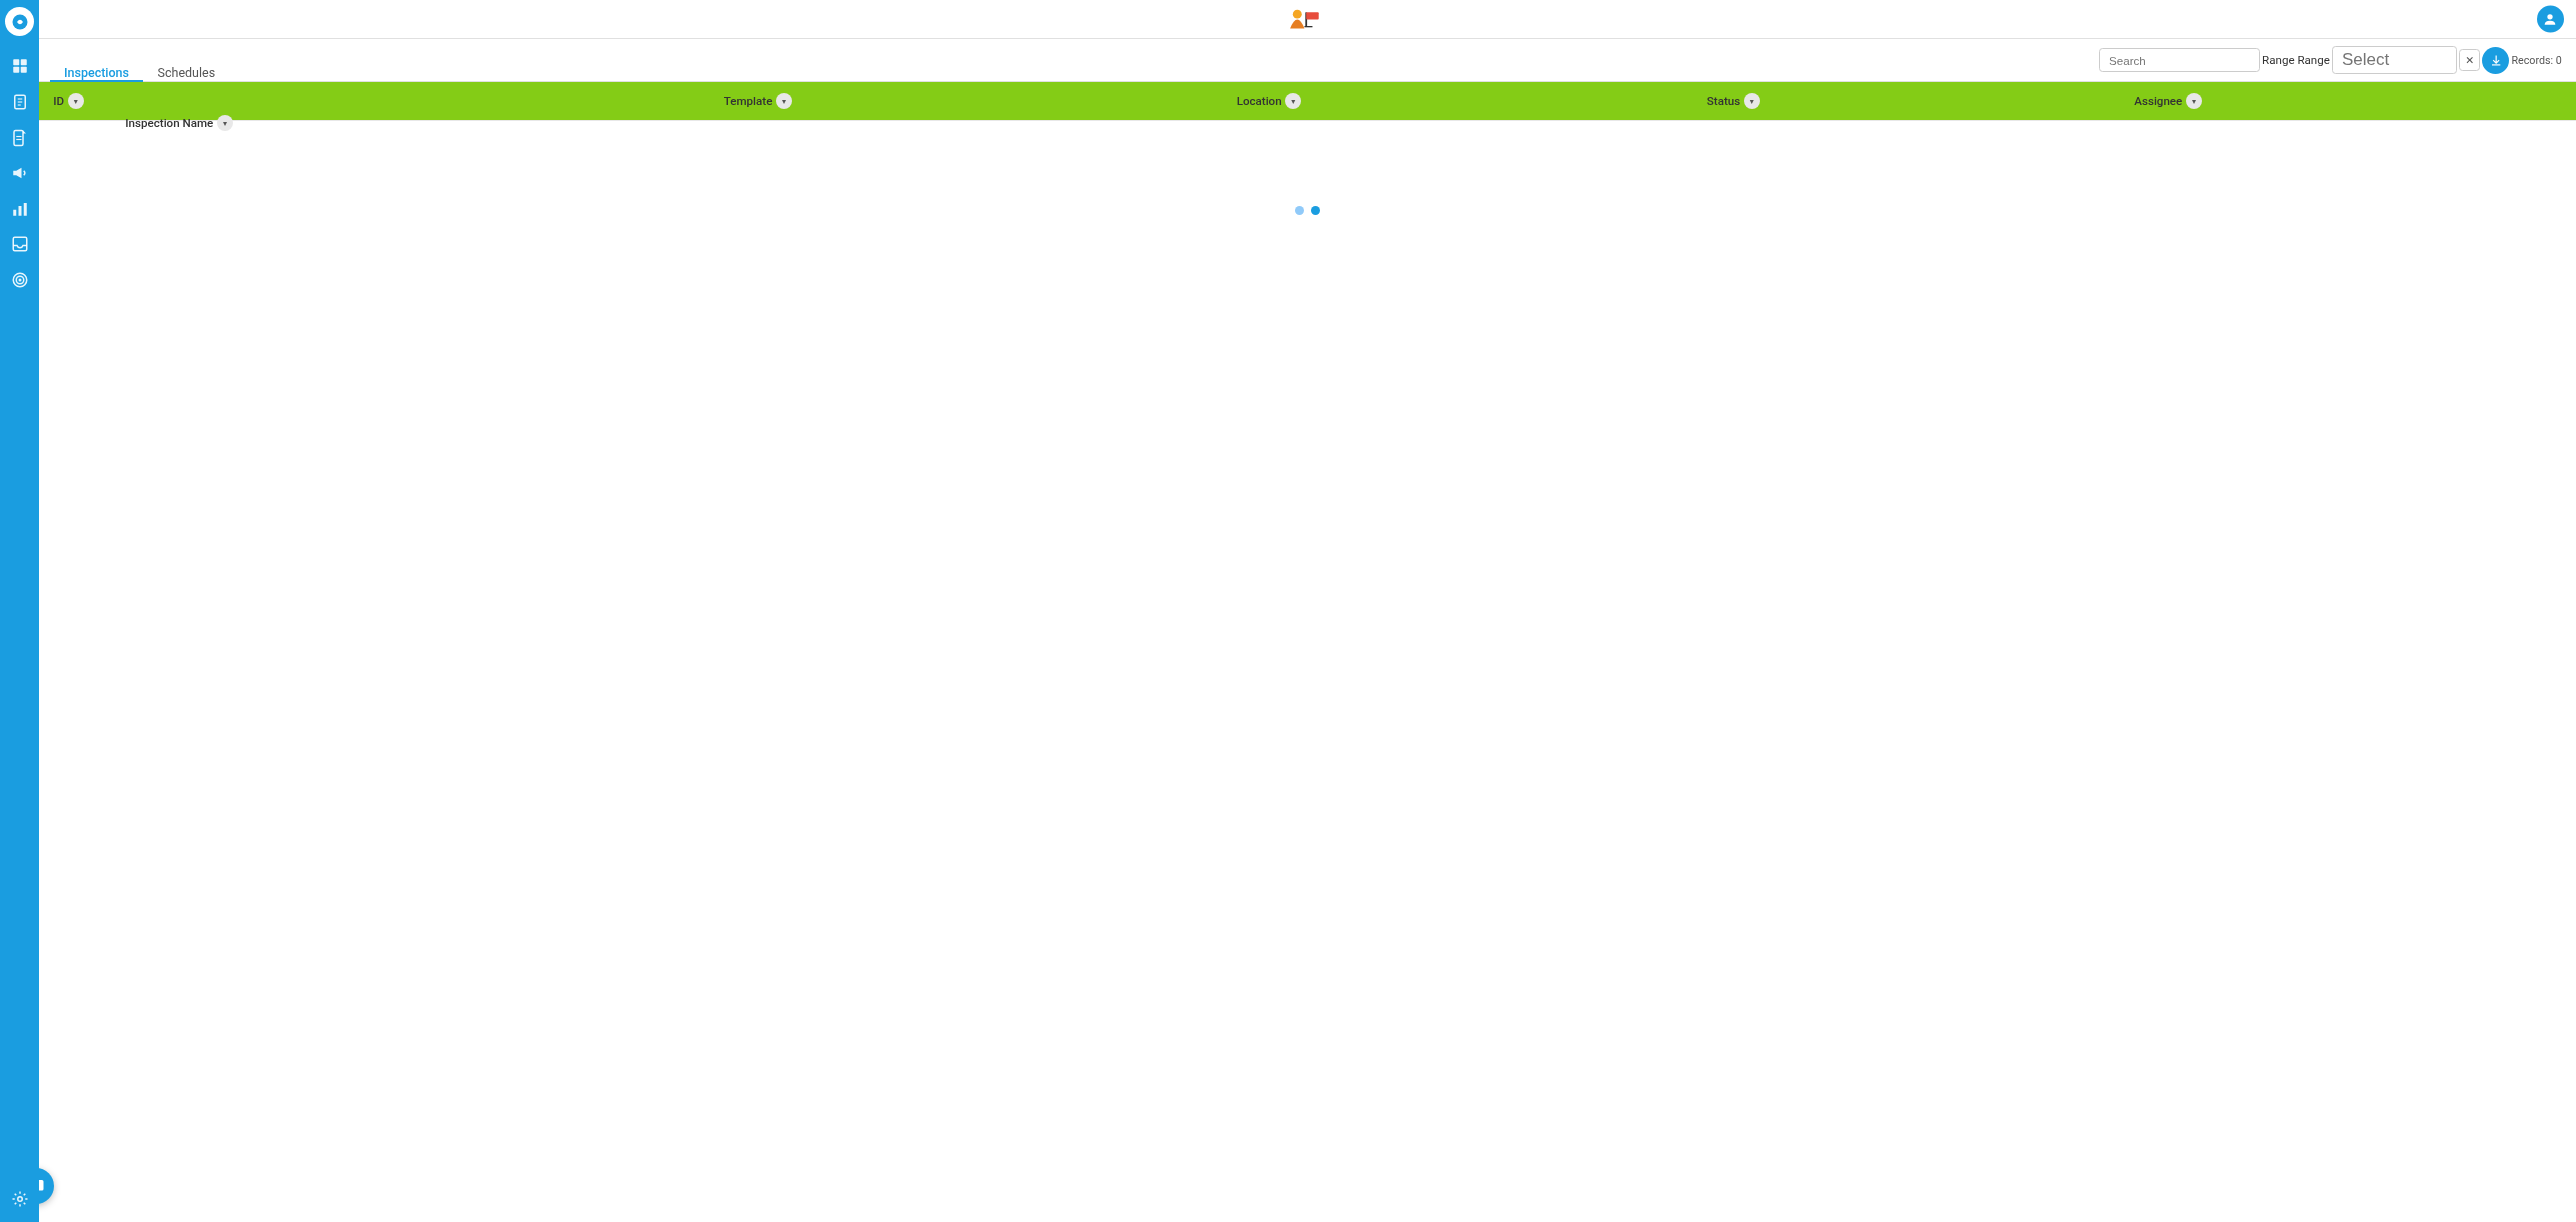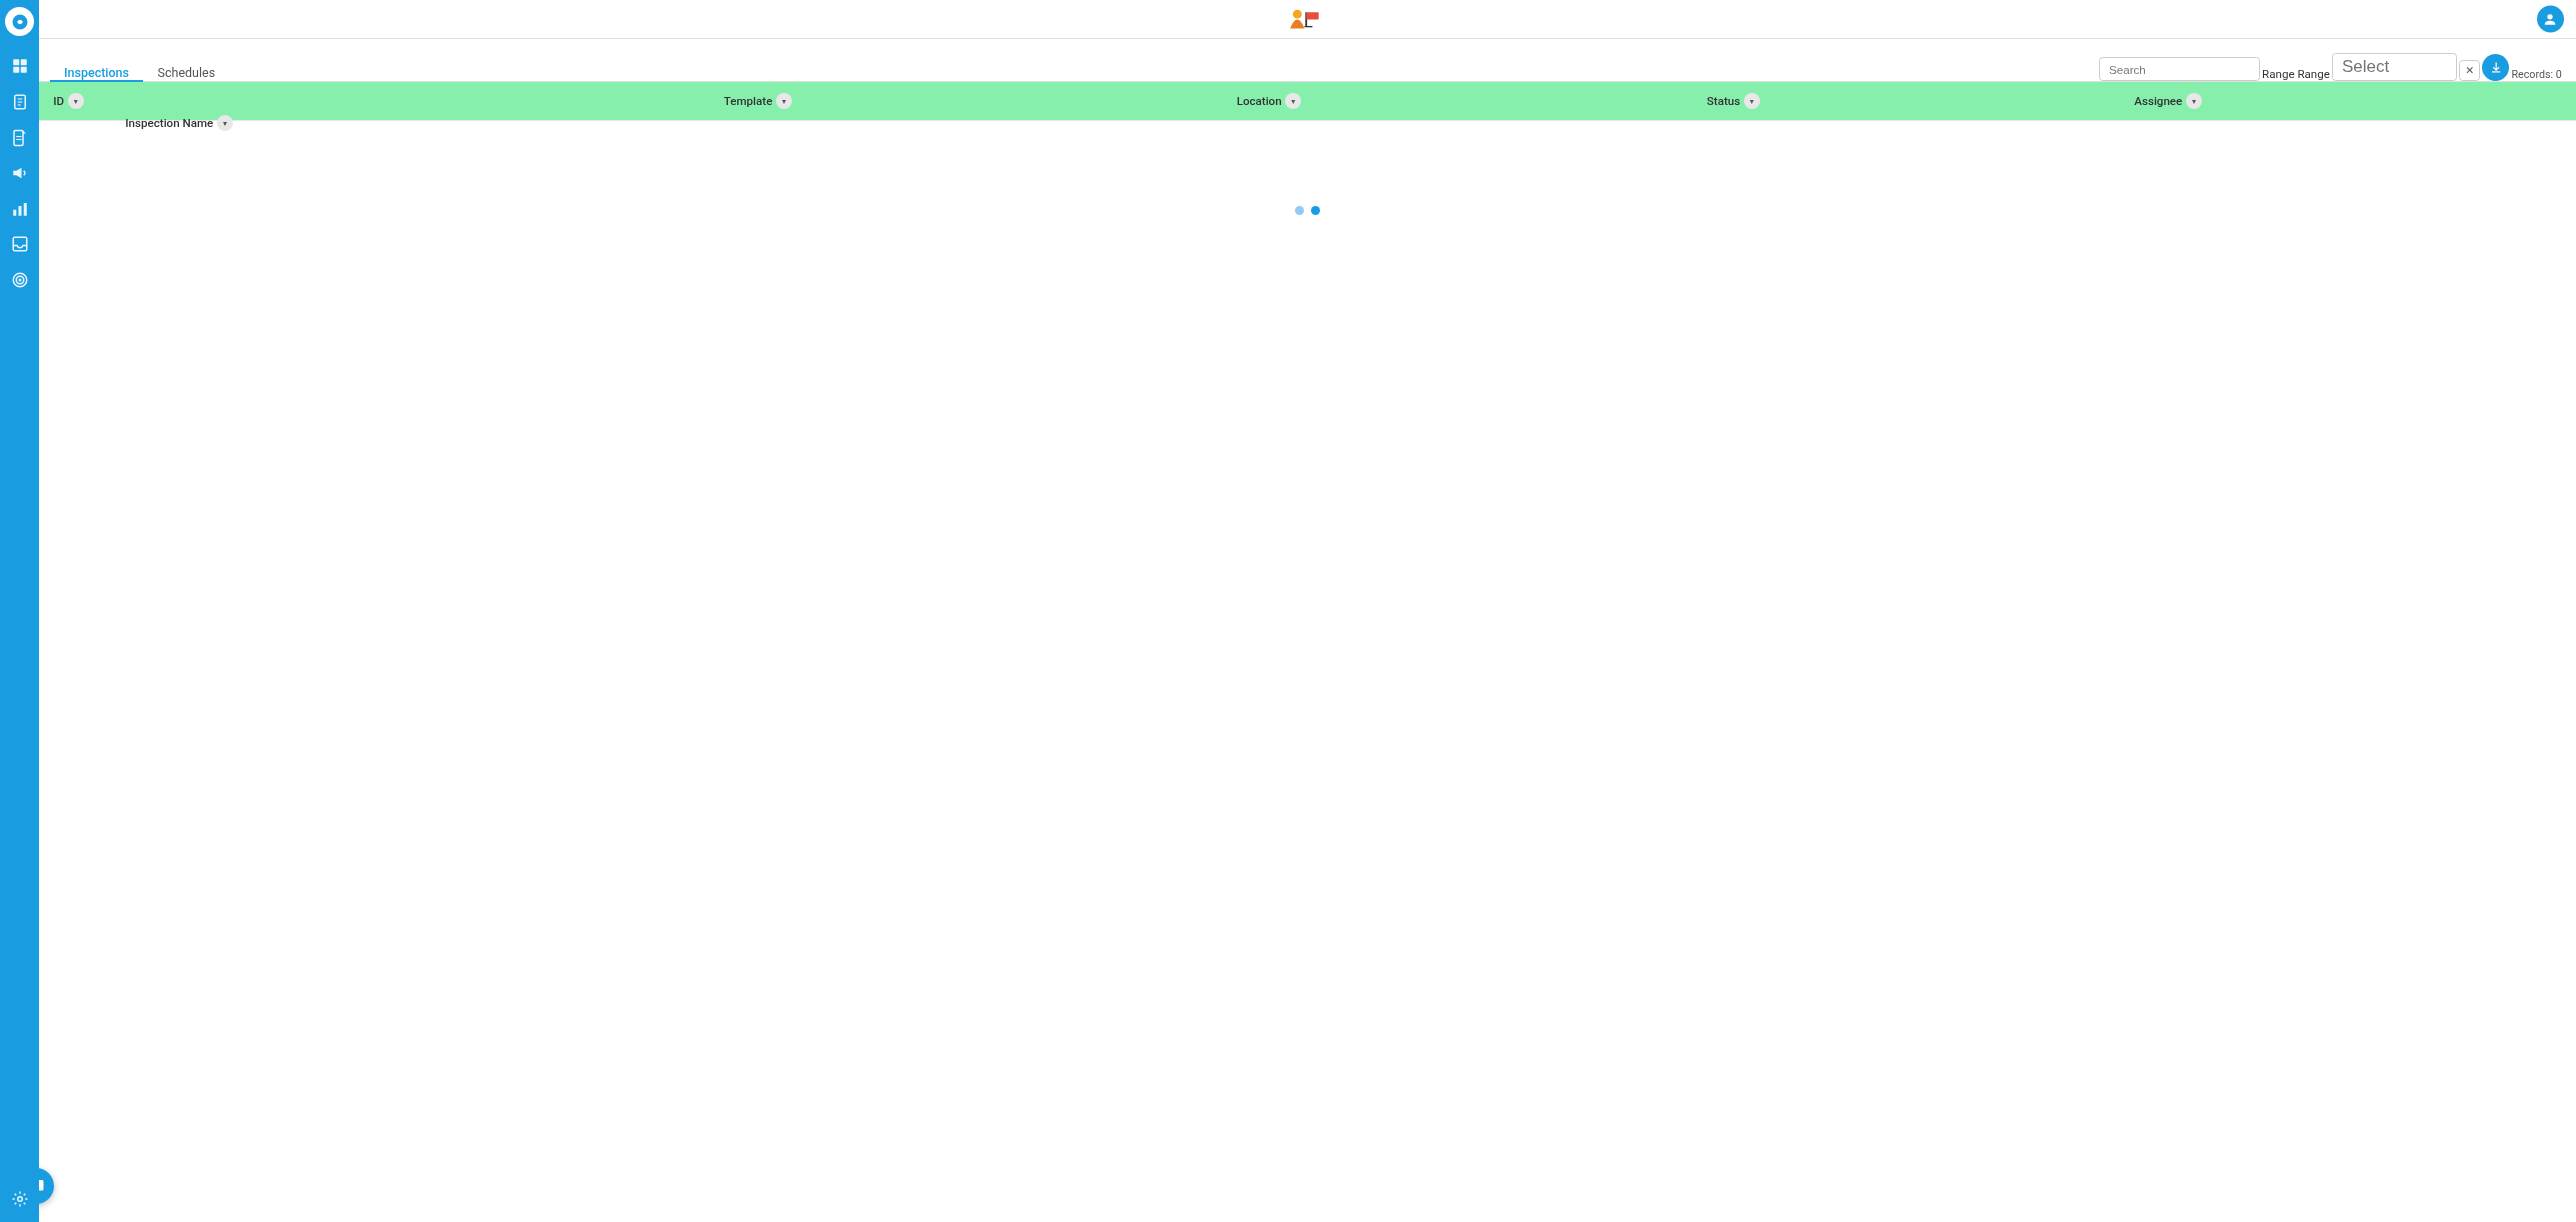--- a/index.html
+++ b/index.html
@@ -104,21 +104,21 @@
     }
     .tab.active {
       color: #1a9de0;
       border-bottom-color: #1a9de0;
       font-weight: 500;
     }
 
     
     .filterbar {
       display: flex;
-      align-items: flex-end;
+      align-items: center;
       gap: 2px;
       padding: 0 14.3px;
       position: absolute;
       right: 0;
       top: 0;
       height: 100%;
     }
     .search-input {
       border: 0.9px solid #ccc;
       border-radius: 3.6px;
@@ -178,21 +178,21 @@
     .table-container {
       flex: 1;
       overflow: auto;
       background: #fff;
     }
     .table-header {
       display: flex;
       align-items: center;
       height: 39px;
       border-bottom: 0.9px solid #e8e8e8;
-      background: #86efac;
+      background: #84cc16;
       padding: 0 14.3px;
     }
     .th {
       display: flex;
       align-items: center;
       gap: 3.6px;
       font-size: 11.6px;
       color: #333;
       font-weight: 500;
       cursor: pointer;

